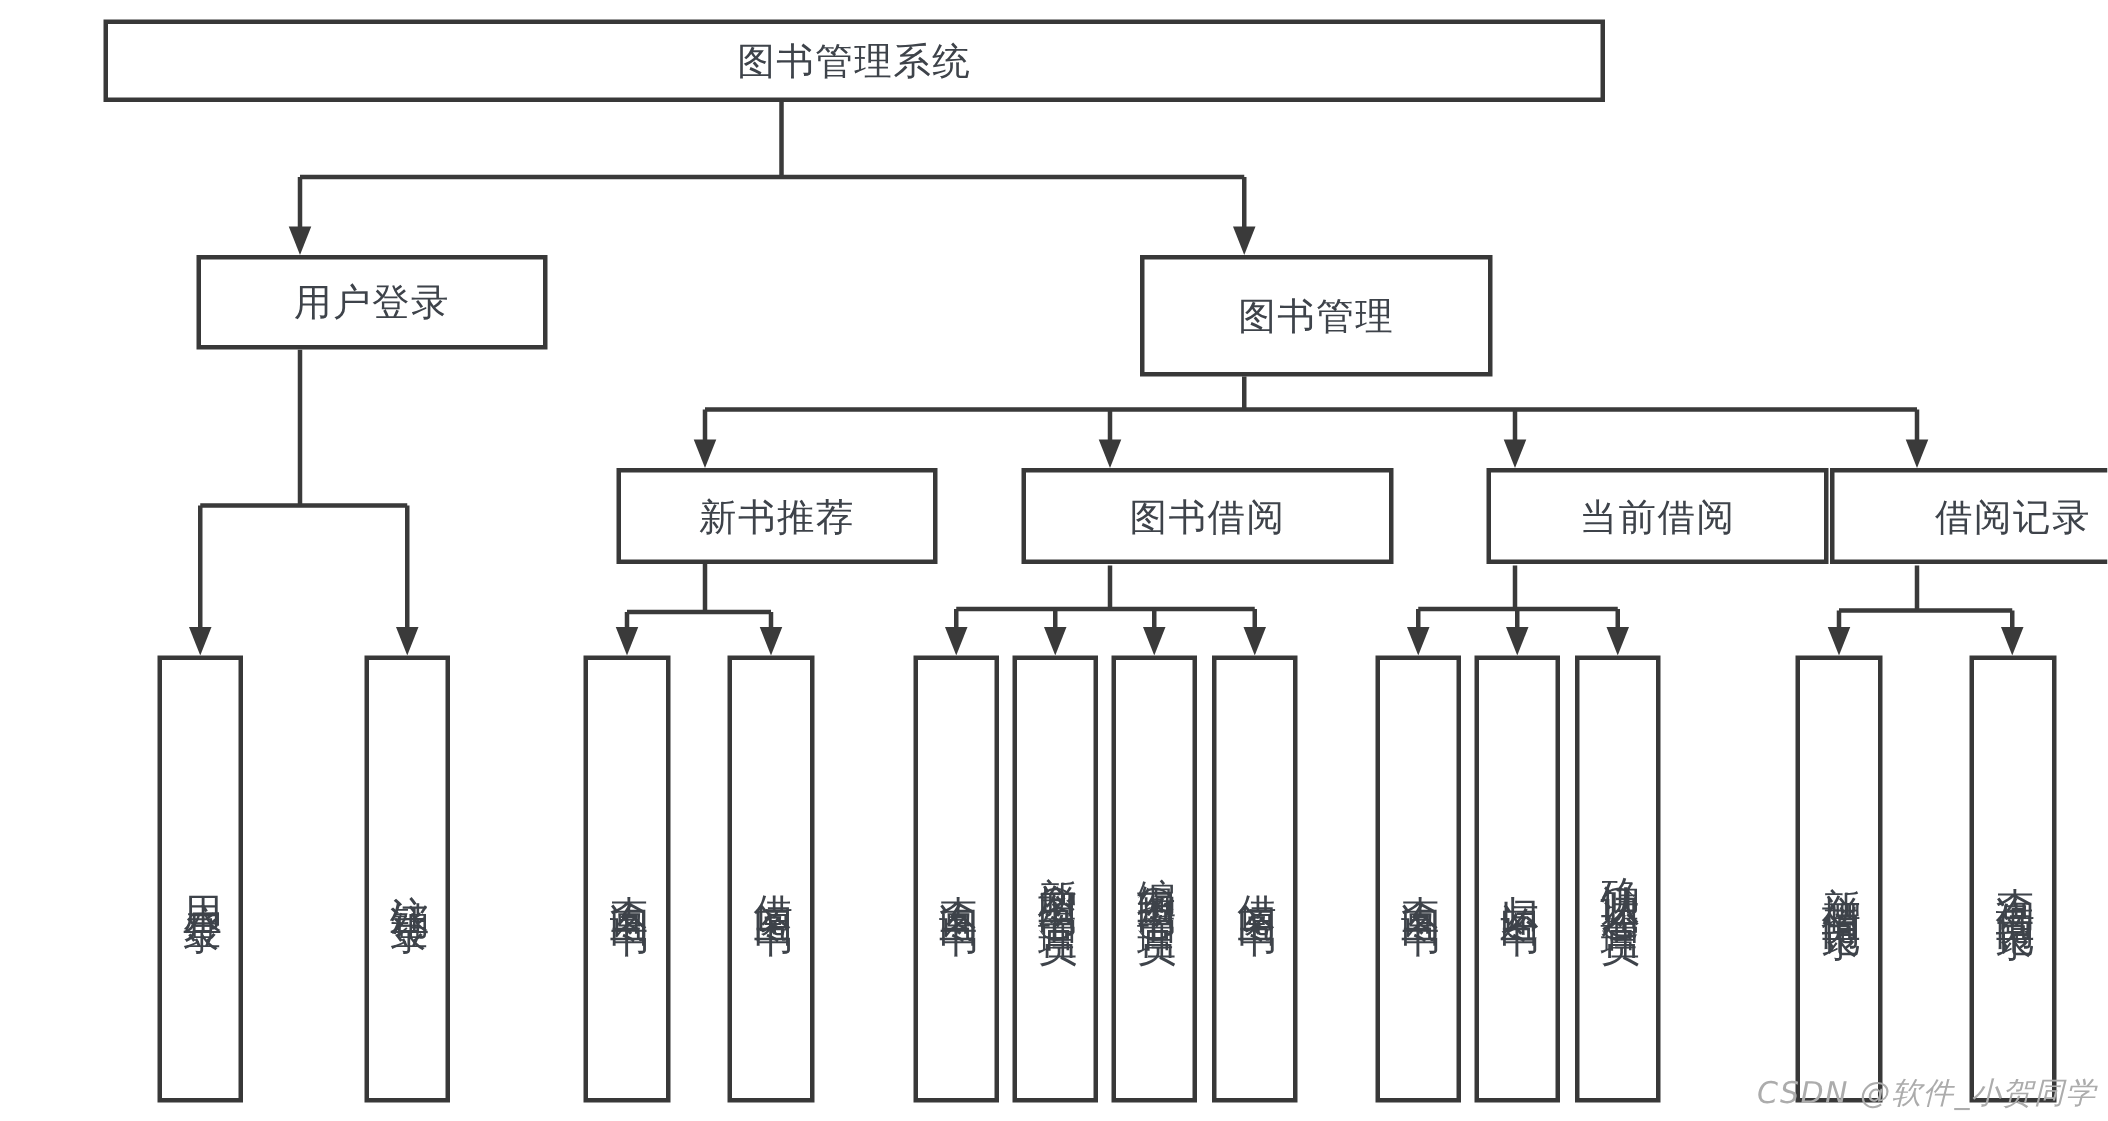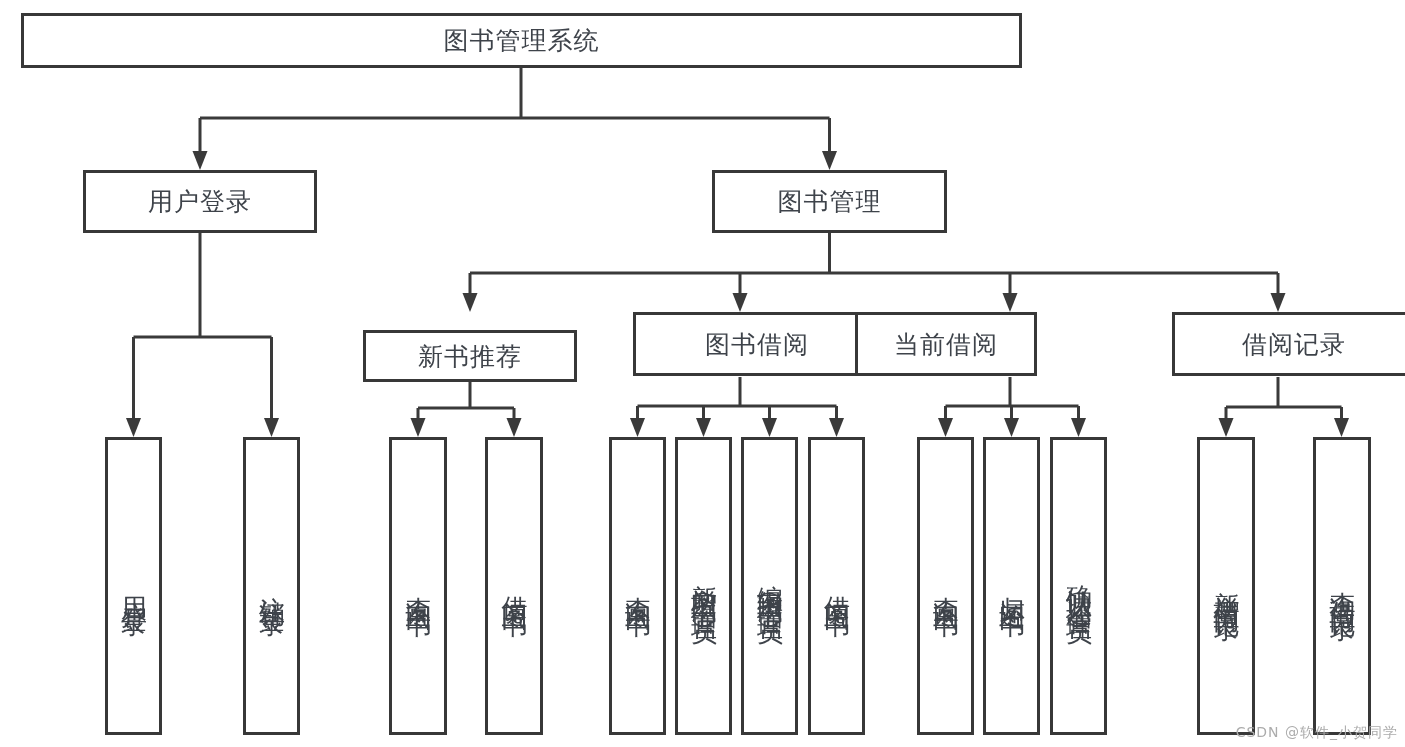--- a/index.html
+++ b/index.html
@@ -7,28 +7,28 @@
     position:relative; width:1405px; height:747px; background:#ffffff;
     font-family:"DejaVu Sans", sans-serif; color:#3e434a; overflow:hidden;
   }
   svg.wires { position:absolute; left:0; top:0; width:1405px; height:747px; }
   svg.wires path { stroke:#3a3a3a; stroke-width:3; fill:none; }
   svg.wires polygon { fill:#3a3a3a; stroke:none; }
   .box {
     position:absolute; background:#ffffff; border:3px solid #383838;
     box-sizing:border-box; display:flex; align-items:center; justify-content:center;
   }
-  .box.h { font-size:25px; letter-spacing:1px; white-space:nowrap; }
+  .box.h { font-size:25px; letter-spacing:1px; white-space:nowrap;margin-left:48px; }
   .box.v span {
     writing-mode:vertical-rl; text-orientation:mixed;
     font-size:26px; letter-spacing:5px; line-height:1.15;
   }
   .watermark {
     position:absolute; right:7px; bottom:5px;
-    font-size:14px; color:#acacac; letter-spacing:1px; white-space:nowrap;
+    font-size:20px; color:#acacac; letter-spacing:1px; white-space:nowrap;font-style:italic;
   }
 </style>
 </head>
 <body>
 
 <div class="canvas">
 
   <svg class="wires" viewBox="0 0 1405 747">
 
     <path d="M521 68 V118 M200 118 H829.5 M200 118 V153 M829.5 118 V153"></path>
@@ -61,25 +61,25 @@
     <polygon points="1078.5,437 1071,418 1086,418"></polygon>
 
     <path d="M1278 377 V407 M1226 407 H1341.5 M1226 407 V420 M1341.5 407 V420"></path>
     <polygon points="1226,437 1218.5,418 1233.5,418"></polygon>
     <polygon points="1341.5,437 1334,418 1349,418"></polygon>
   </svg>
 
   <div class="box h" style="left:21px;top:13px;width:1001px;height:55px">图书管理系统</div>
 
   <div class="box h" style="left:83px;top:170px;width:234px;height:63px">用户登录</div>
-  <div class="box h" style="left:712px;top:170px;width:235px;height:63px">图书管理</div>
+  <div class="box h" style="left:712px;top:170px;width:235px;height:81px">图书管理</div>
 
-  <div class="box h" style="left:363px;top:330px;width:214px;height:52px">新书推荐</div>
+  <div class="box h" style="left:363px;top:312px;width:214px;height:64px">新书推荐</div>
   <div class="box h" style="left:633px;top:312px;width:248px;height:64px">图书借阅</div>
-  <div class="box h" style="left:855px;top:312px;width:182px;height:64px">当前借阅</div>
+  <div class="box h" style="left:943px;top:312px;width:228px;height:64px">当前借阅</div>
   <div class="box h" style="left:1172px;top:312px;width:244px;height:64px">借阅记录</div>
 
   <div class="box v" style="left:105px;top:437px;width:57px;height:298px">
     <span>用户登录</span>
   </div>
   <div class="box v" style="left:243px;top:437px;width:57px;height:298px">
     <span>注销登录</span>
   </div>
 
   <div class="box v" style="left:389px;top:437px;width:58px;height:298px">

